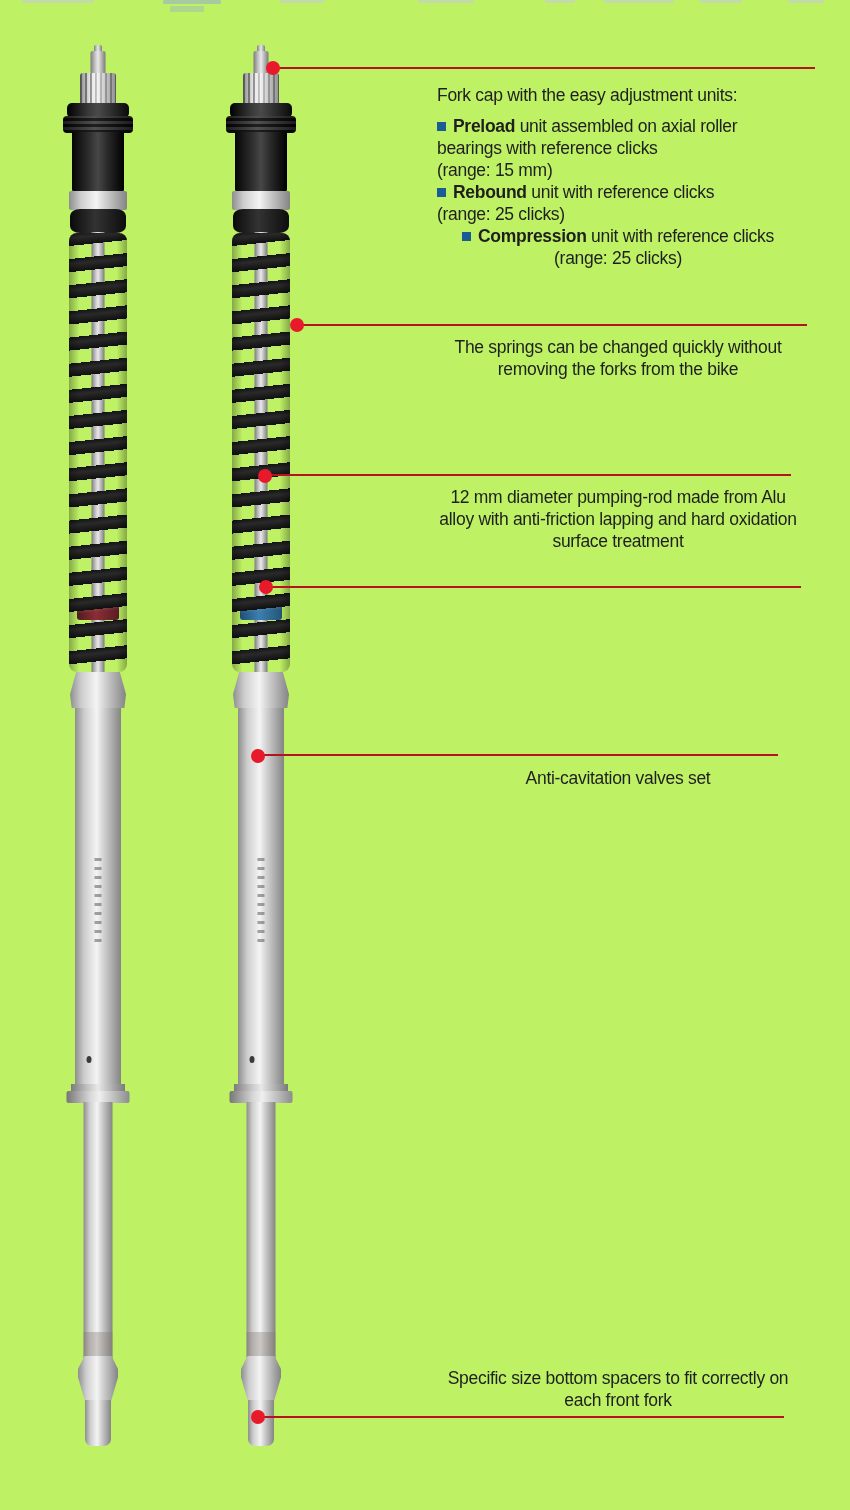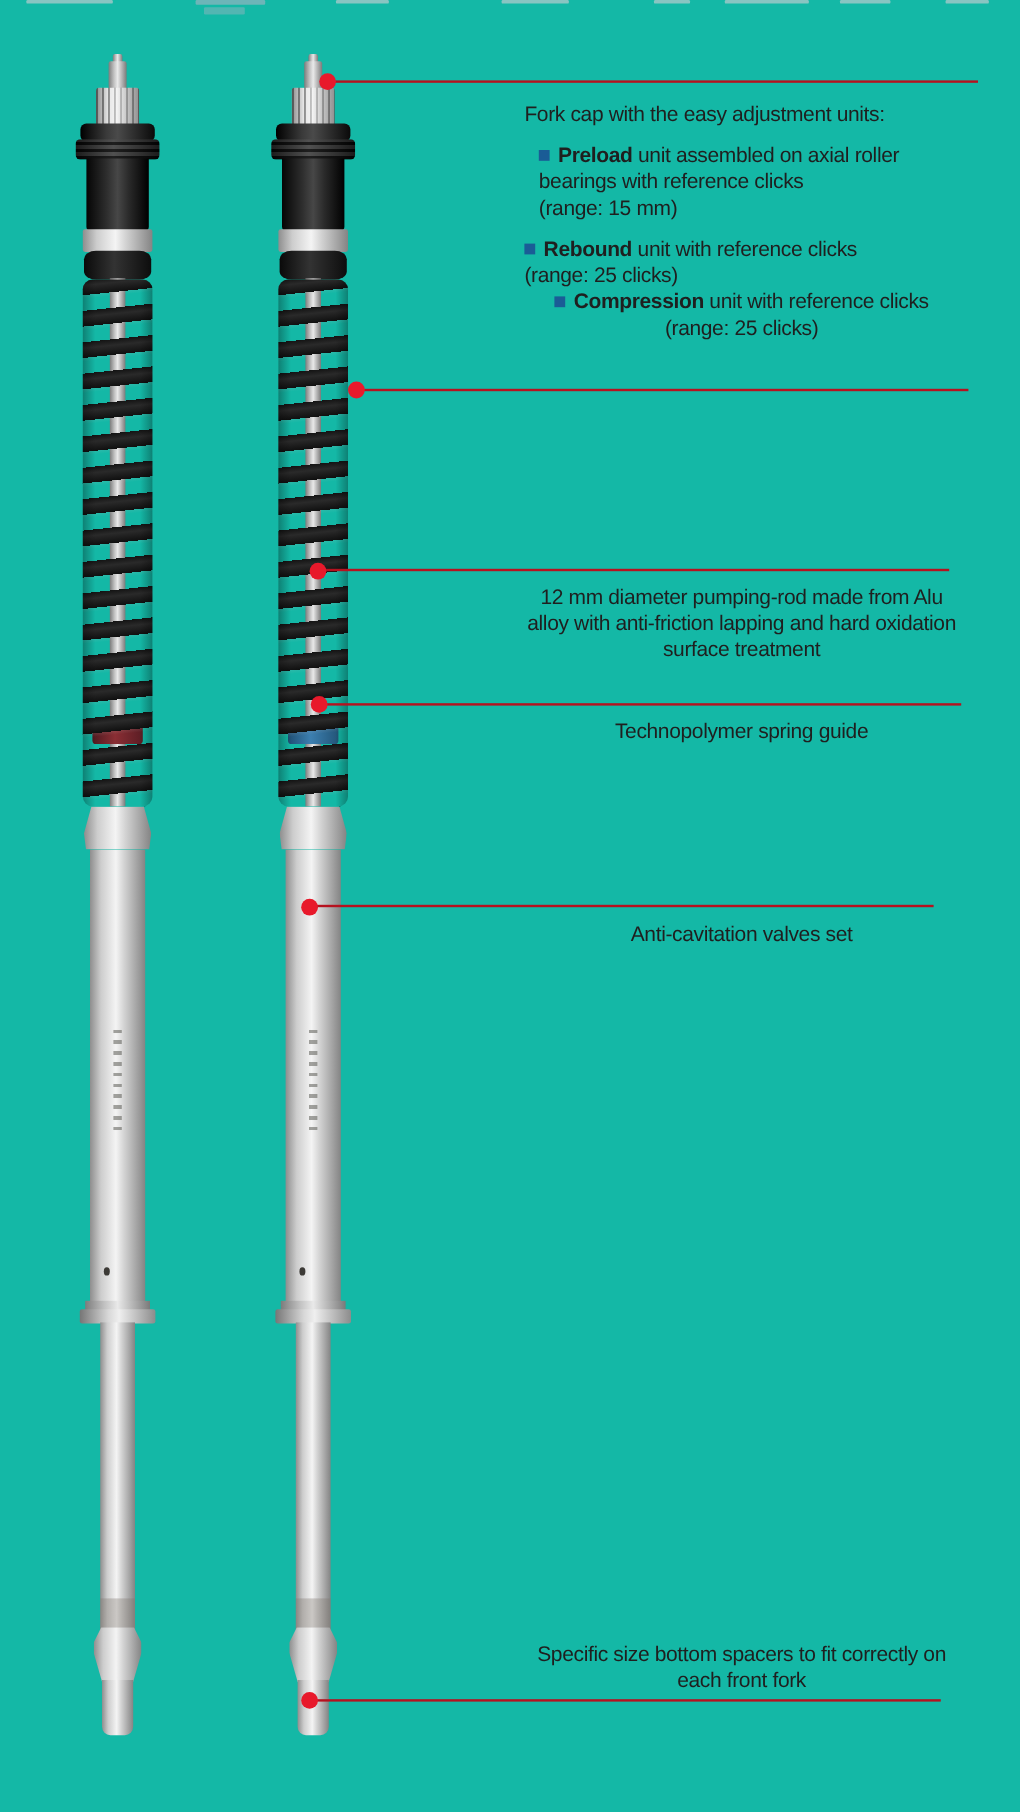--- a/index.html
+++ b/index.html
@@ -1,16 +1,16 @@
 <!DOCTYPE html>
 <html><head>
 <meta charset="utf-8">
 <style>
   html,body{margin:0;padding:0;background:#fff;}
-  .page{position:relative;width:850px;height:1510px;background:#14b8a6;overflow:hidden;
+  .page{position:relative;width:850px;height:1510px;background:#bef264;overflow:hidden;
         font-family:"Liberation Sans",sans-serif;}
 
   
   .remnant{position:absolute;background:#c6cdd1;opacity:.65;border-radius:1px;}
   .remnant.blue{background:#9db4c2;}
 
   
   .cline{position:absolute;height:2px;background:#b6121f;z-index:5;}
   .cdot{position:absolute;width:14px;height:14px;border-radius:50%;background:#e8192b;z-index:6;}
 
@@ -148,44 +148,42 @@
   <div class="cdot" style="left:259px;top:580px"></div>
 
   <div class="cline" style="left:258px;top:754px;width:520px"></div>
   <div class="cdot" style="left:251px;top:749px"></div>
 
   <div class="cline" style="left:258px;top:1416px;width:526px"></div>
   <div class="cdot" style="left:251px;top:1410px"></div>
 
   <div class="callout" style="top:84px">
     <p>Fork cap with the easy adjustment units:</p>
-    <p style="margin:12px">
+    <p style="margin:0">
       <span class="sq"></span><b>Preload</b><span> unit assembled on axial roller bearings with reference clicks</span>
       <span class="range">(range: 15 mm)</span>
     </p>
     <p style="margin:0">
       <span class="sq"></span><b>Rebound</b><span> unit with reference clicks</span>
       <span class="range">(range: 25 clicks)</span>
     </p>
     <p style="margin:0">
       <span class="sq"></span><b>Compression</b><span> unit with reference clicks</span>
       <span class="range">(range: 25 clicks)</span>
     </p>
   </div>
 
   <div class="callout" style="top:336px">
+    <p>The springs can be changed quickly without removing the forks from the bike</p>
   </div>
 
   <div class="callout" style="top:486px">
     <p>12 mm diameter pumping-rod made from Alu alloy with anti-friction lapping and hard oxidation surface treatment</p>
   </div>
 
-  <div class="callout" style="top:598px">
-    <p>Technopolymer spring guide</p>
-  </div>
 
   <div class="callout" style="top:767px">
     <p>Anti-cavitation valves set</p>
   </div>
 
   <div class="callout" style="top:1367px">
     <p>Specific size bottom spacers to fit correctly on each front fork</p>
   </div>
 
 </div>

